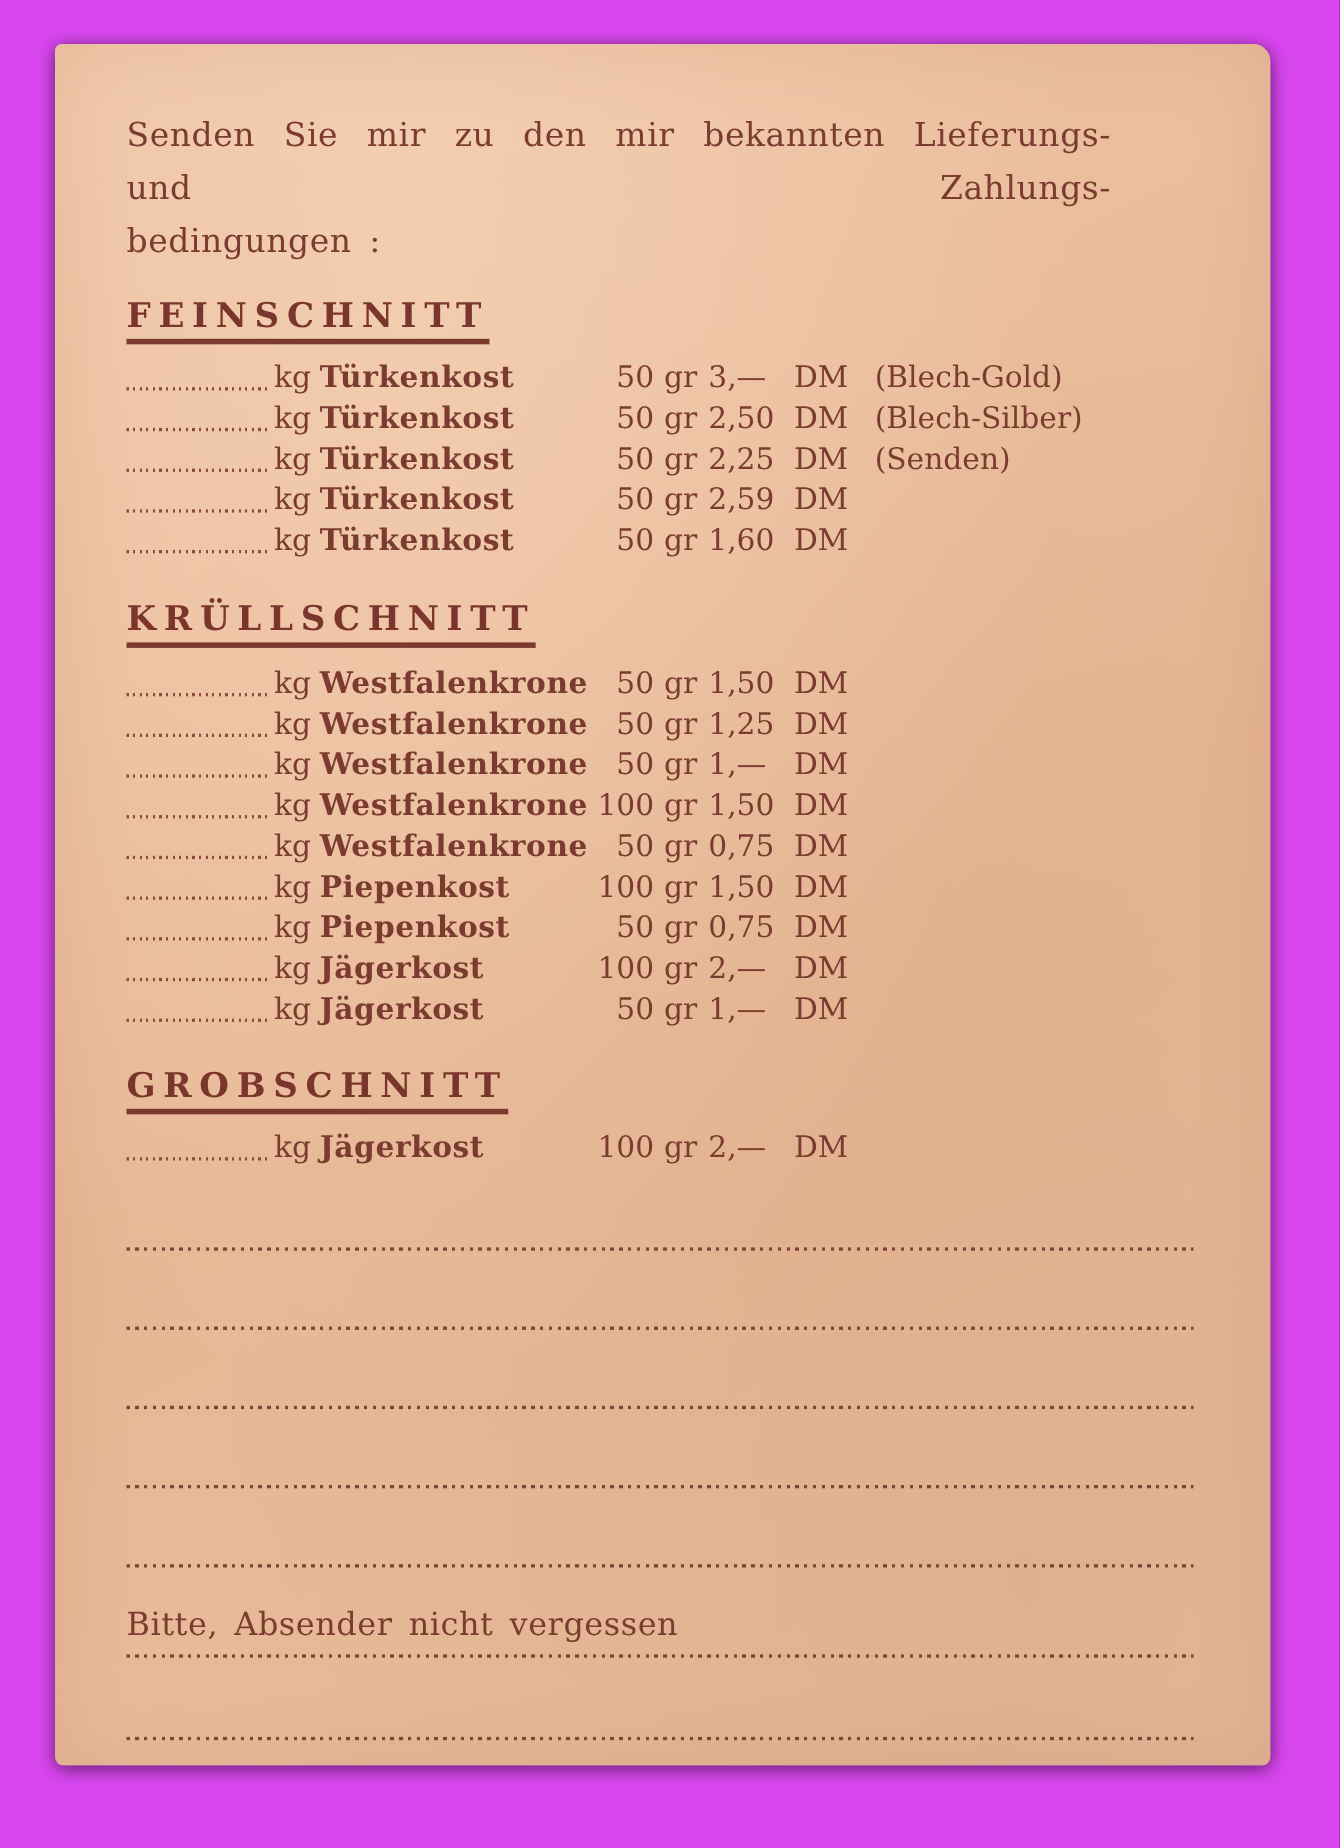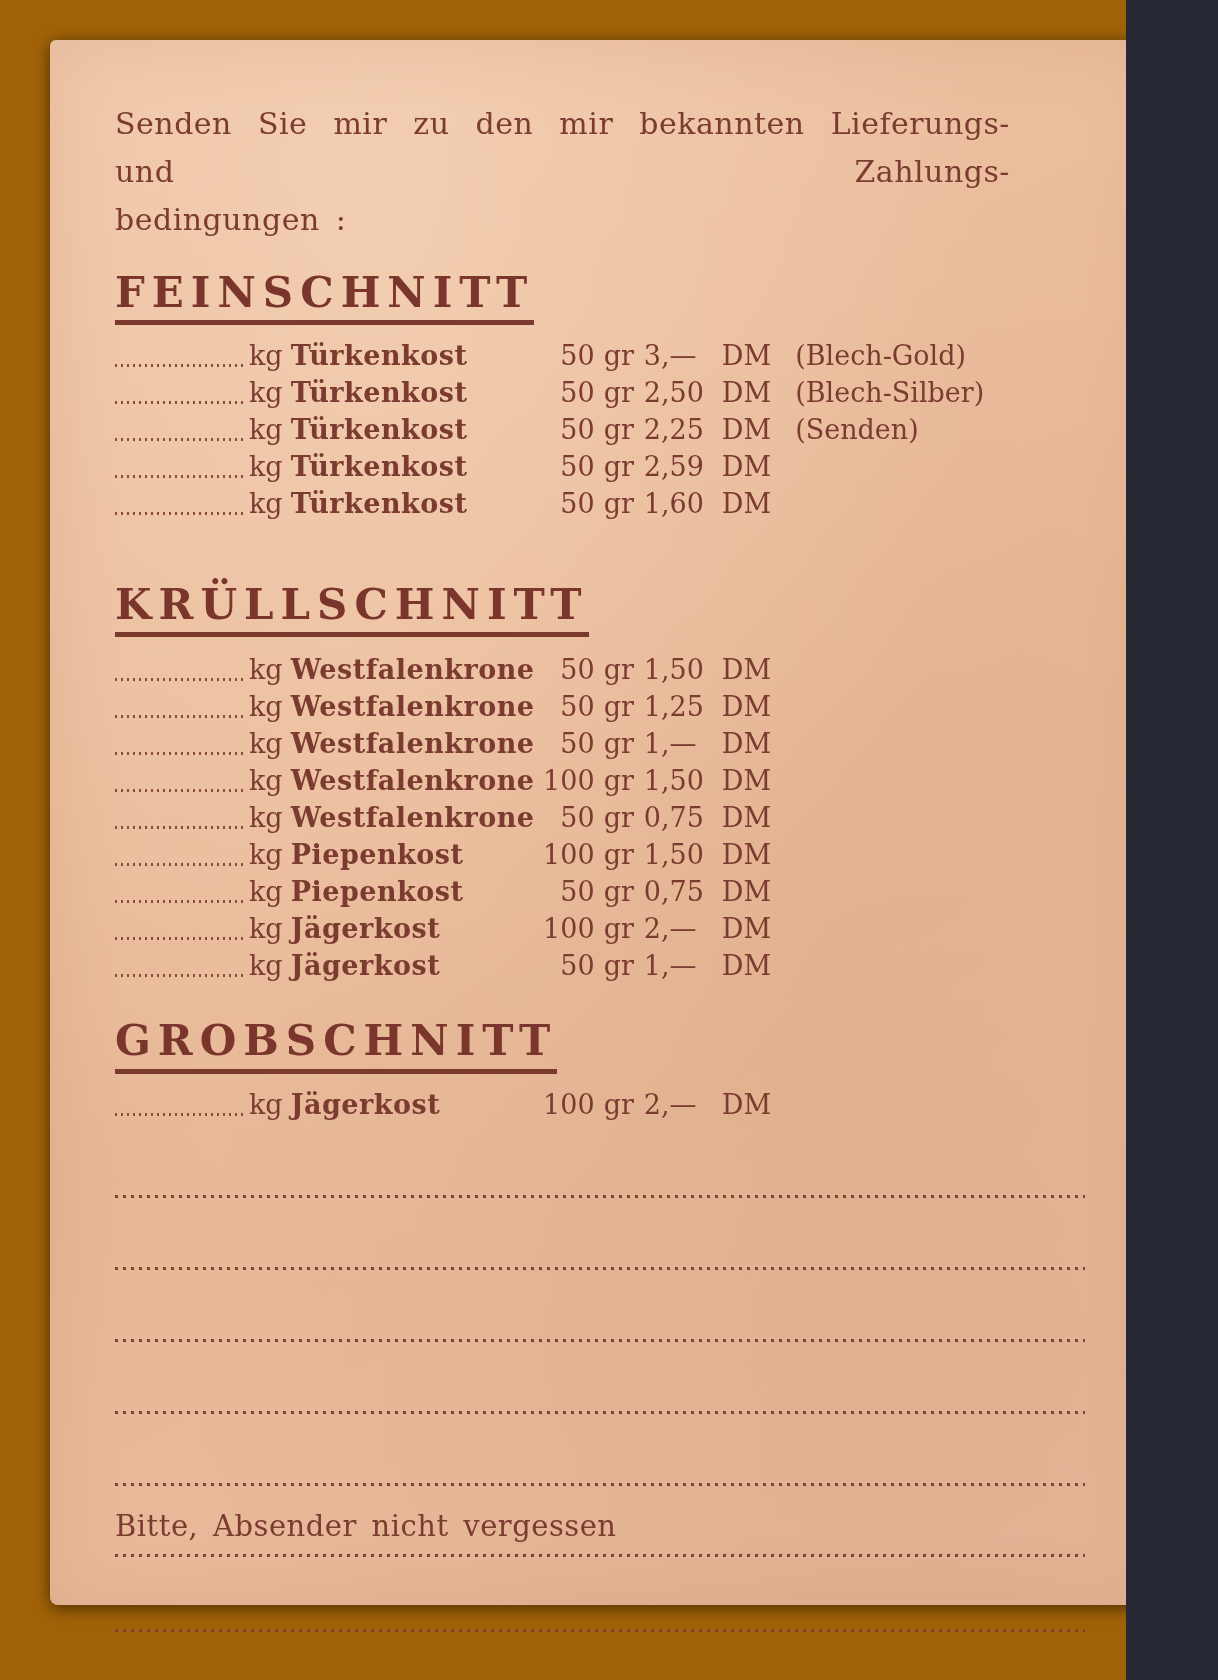--- a/index.html
+++ b/index.html
@@ -3,22 +3,22 @@
 <meta charset="utf-8">
 <style>
   html, body {
     margin: 0; padding: 0;
     width: 1218px; height: 1680px;
     background: #262833;
     font-family: "DejaVu Serif", serif;
   }
   .stage {
     position: relative;
-    width: 1126px; height: 1680px;
-    background: #a16207;
+    width: 1218px; height: 1680px;
+    background: #d946ef;
     overflow: hidden;
   }
   .card {
     position: absolute;
     left: 50px; top: 40px;
     width: 1105px; height: 1565px;
     box-sizing: border-box;
     padding: 60px 70px 0 65px;
     background:
       radial-gradient(ellipse at 30% 12%, rgba(255,230,205,0.35), rgba(255,230,205,0) 55%),
@@ -34,30 +34,30 @@
     line-height: 48px;
     letter-spacing: 0.5px;
   }
   .intro .l1 { text-align: justify; text-align-last: justify; word-spacing: 6px; }
   .intro .l2 { word-spacing: 6px; }
 
   .section { margin: 0; }
   .section-heading {
     display: inline-block;
     margin: 0;
-    font-size: 42px;
+    font-size: 31px;
     font-weight: bold;
     letter-spacing: 7px;
     line-height: 1.1;
     color: #7a352c;
     border-bottom: 5px solid #7c3a2e;
     padding-bottom: 4px;
   }
   .sec-feinschnitt  { margin-top: 26px; }
-  .sec-krullschnitt { margin-top: 60px; }
+  .sec-krullschnitt { margin-top: 36px; }
   .sec-grobschnitt  { margin-top: 34px; }
 
   .rows { margin-top: 12px; }
   .sec-krullschnitt .rows { margin-top: 14px; }
   .row {
     display: flex;
     align-items: baseline;
     height: 37px;
     font-size: 27px;
     line-height: 37px;
@@ -78,21 +78,21 @@
   .note { margin-left: 24px; }
 
   .writelines { margin-top: 72px; }
   .dotline {
     height: 3px;
     background-image: repeating-linear-gradient(to right, #7f4337 0 3px, transparent 3px 8px);
   }
   .writelines .dotline + .dotline { margin-top: 69px; }
 
   .footer-note {
-    margin-top: 20px;
+    margin-top: 31px;
     font-size: 29px;
     line-height: 40px;
     word-spacing: 5px;
     letter-spacing: 0.5px;
   }
   .after-note { margin-top: 8px; }
   .last-line  { margin-top: 72px; }
 </style>
 </head>
 <body>

